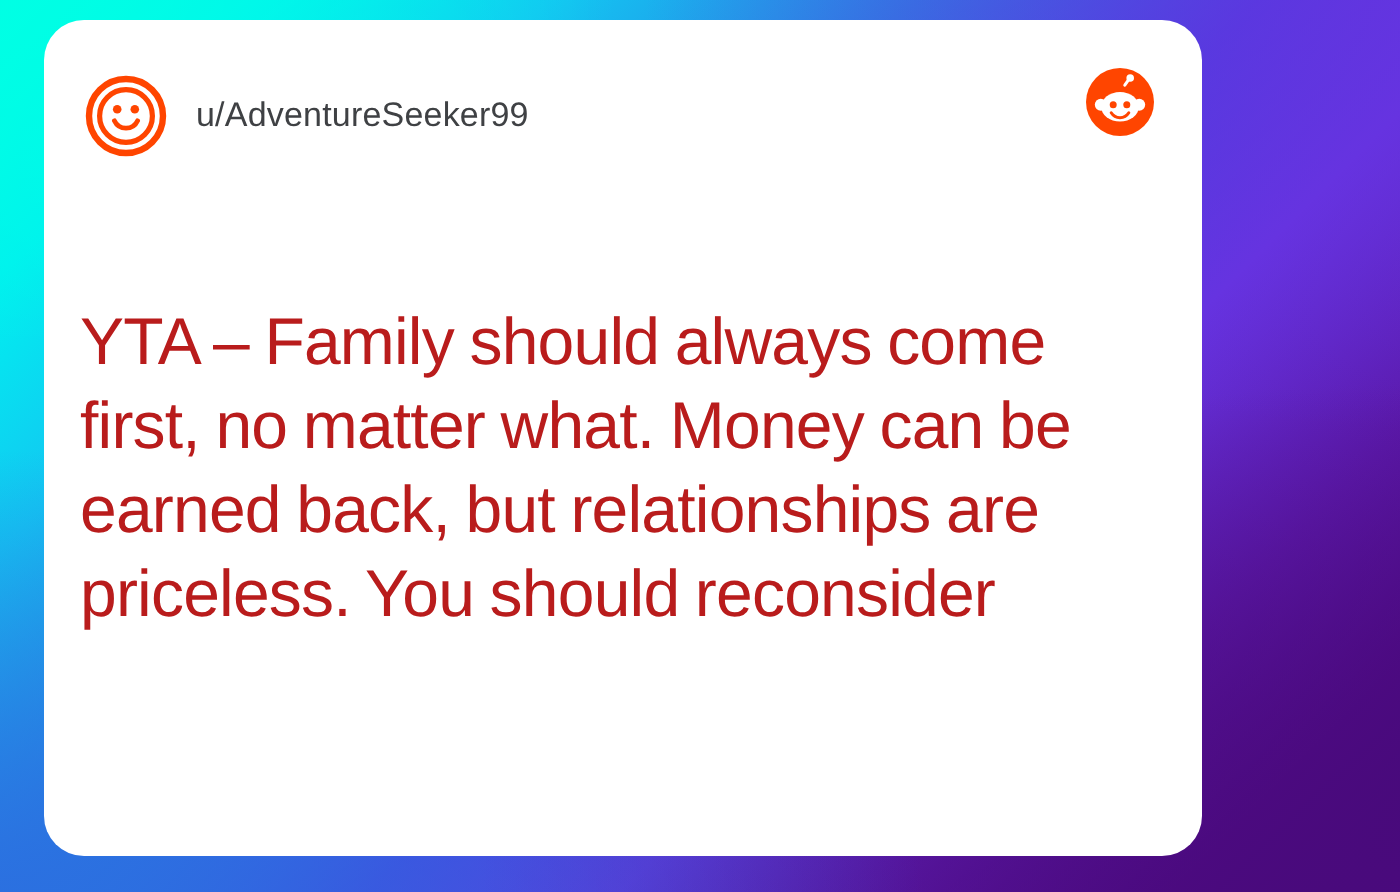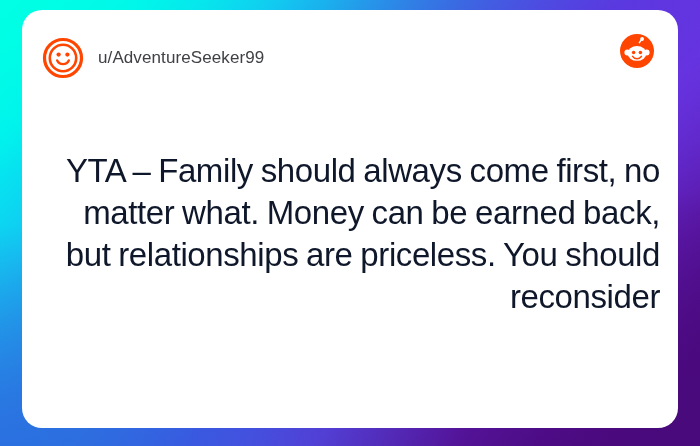--- a/index.html
+++ b/index.html
@@ -42,28 +42,27 @@
       radial-gradient(110% 95% at 100% 100%, rgba(74,10,125,0.95) 0%, rgba(74,10,125,0.0) 60%),
       radial-gradient(90% 80% at 100% 0%, rgba(102,51,224,0.75) 0%, rgba(102,51,224,0.0) 60%),
       radial-gradient(80% 70% at 0% 0%, rgba(0,255,228,0.85) 0%, rgba(0,255,228,0.0) 55%);
     pointer-events: none;
   }
 
   #card {
     position: absolute;
     left: 22px;
     top: 10px;
-    width: 656px;
+    width: 579px;
     height: 418px;
     background: #ffffff;
     border-radius: 20px;
     box-sizing: border-box;
     padding: 0;
     z-index: 2;
-    text-align: right;
   }
 
   
   .card-header {
     position: absolute;
     left: 20px;
     top: 20px;
     right: 20px;
     height: 56px;
     display: flex;
@@ -97,21 +96,21 @@
 
   
   .comment-body {
     position: absolute;
     left: 18px;
     top: 140px;
     right: 18px;
     font-family: "Liberation Sans", sans-serif;
     font-size: 33px;
     line-height: 42px;
-    color: #0f172a;
+    color: #b91c1c;
     letter-spacing: -0.4px;
     word-spacing: -1px;
     white-space: pre-wrap;
   }
 </style>
 </head>
 <body>
 
 <div id="stage">
 

